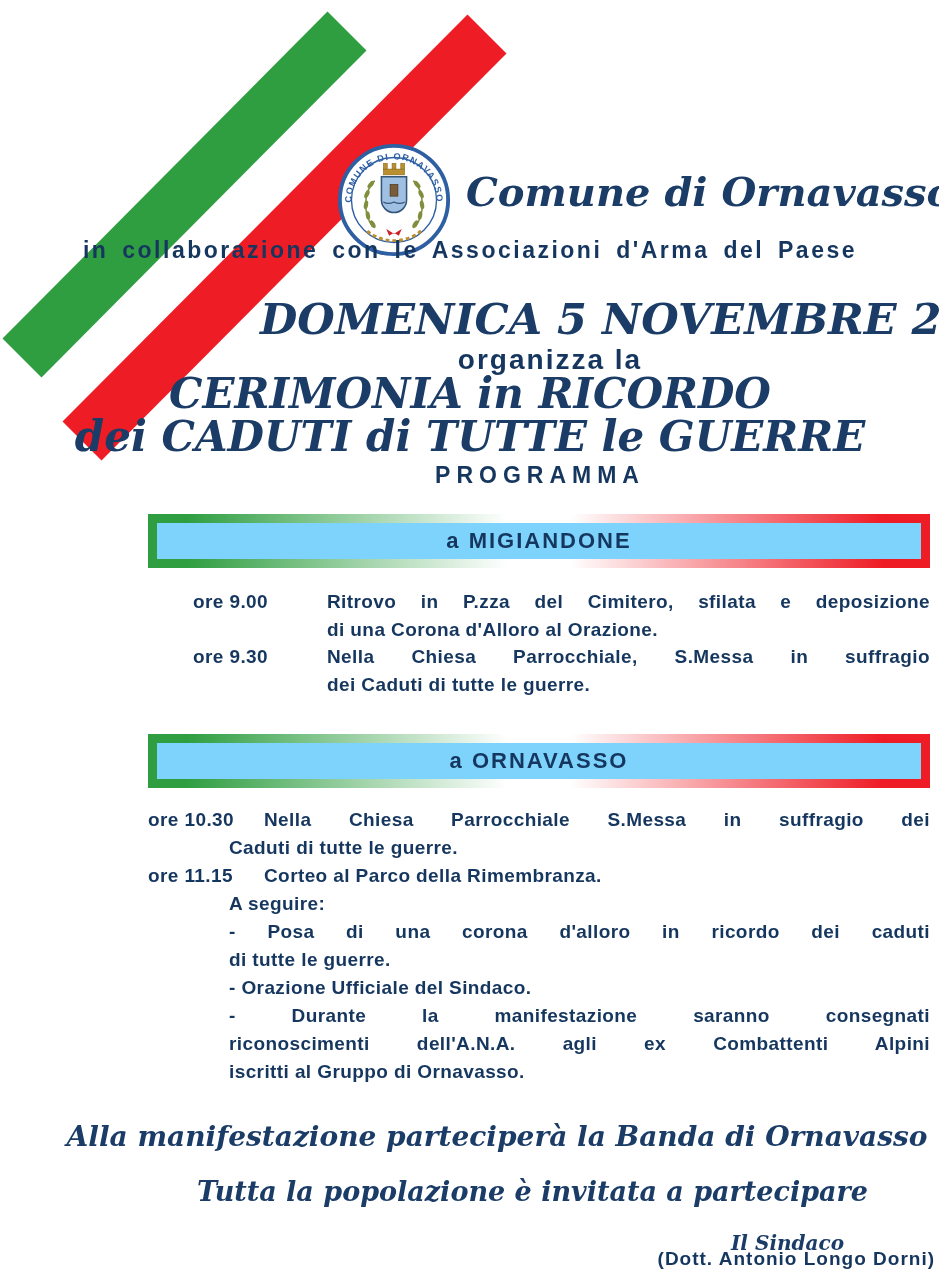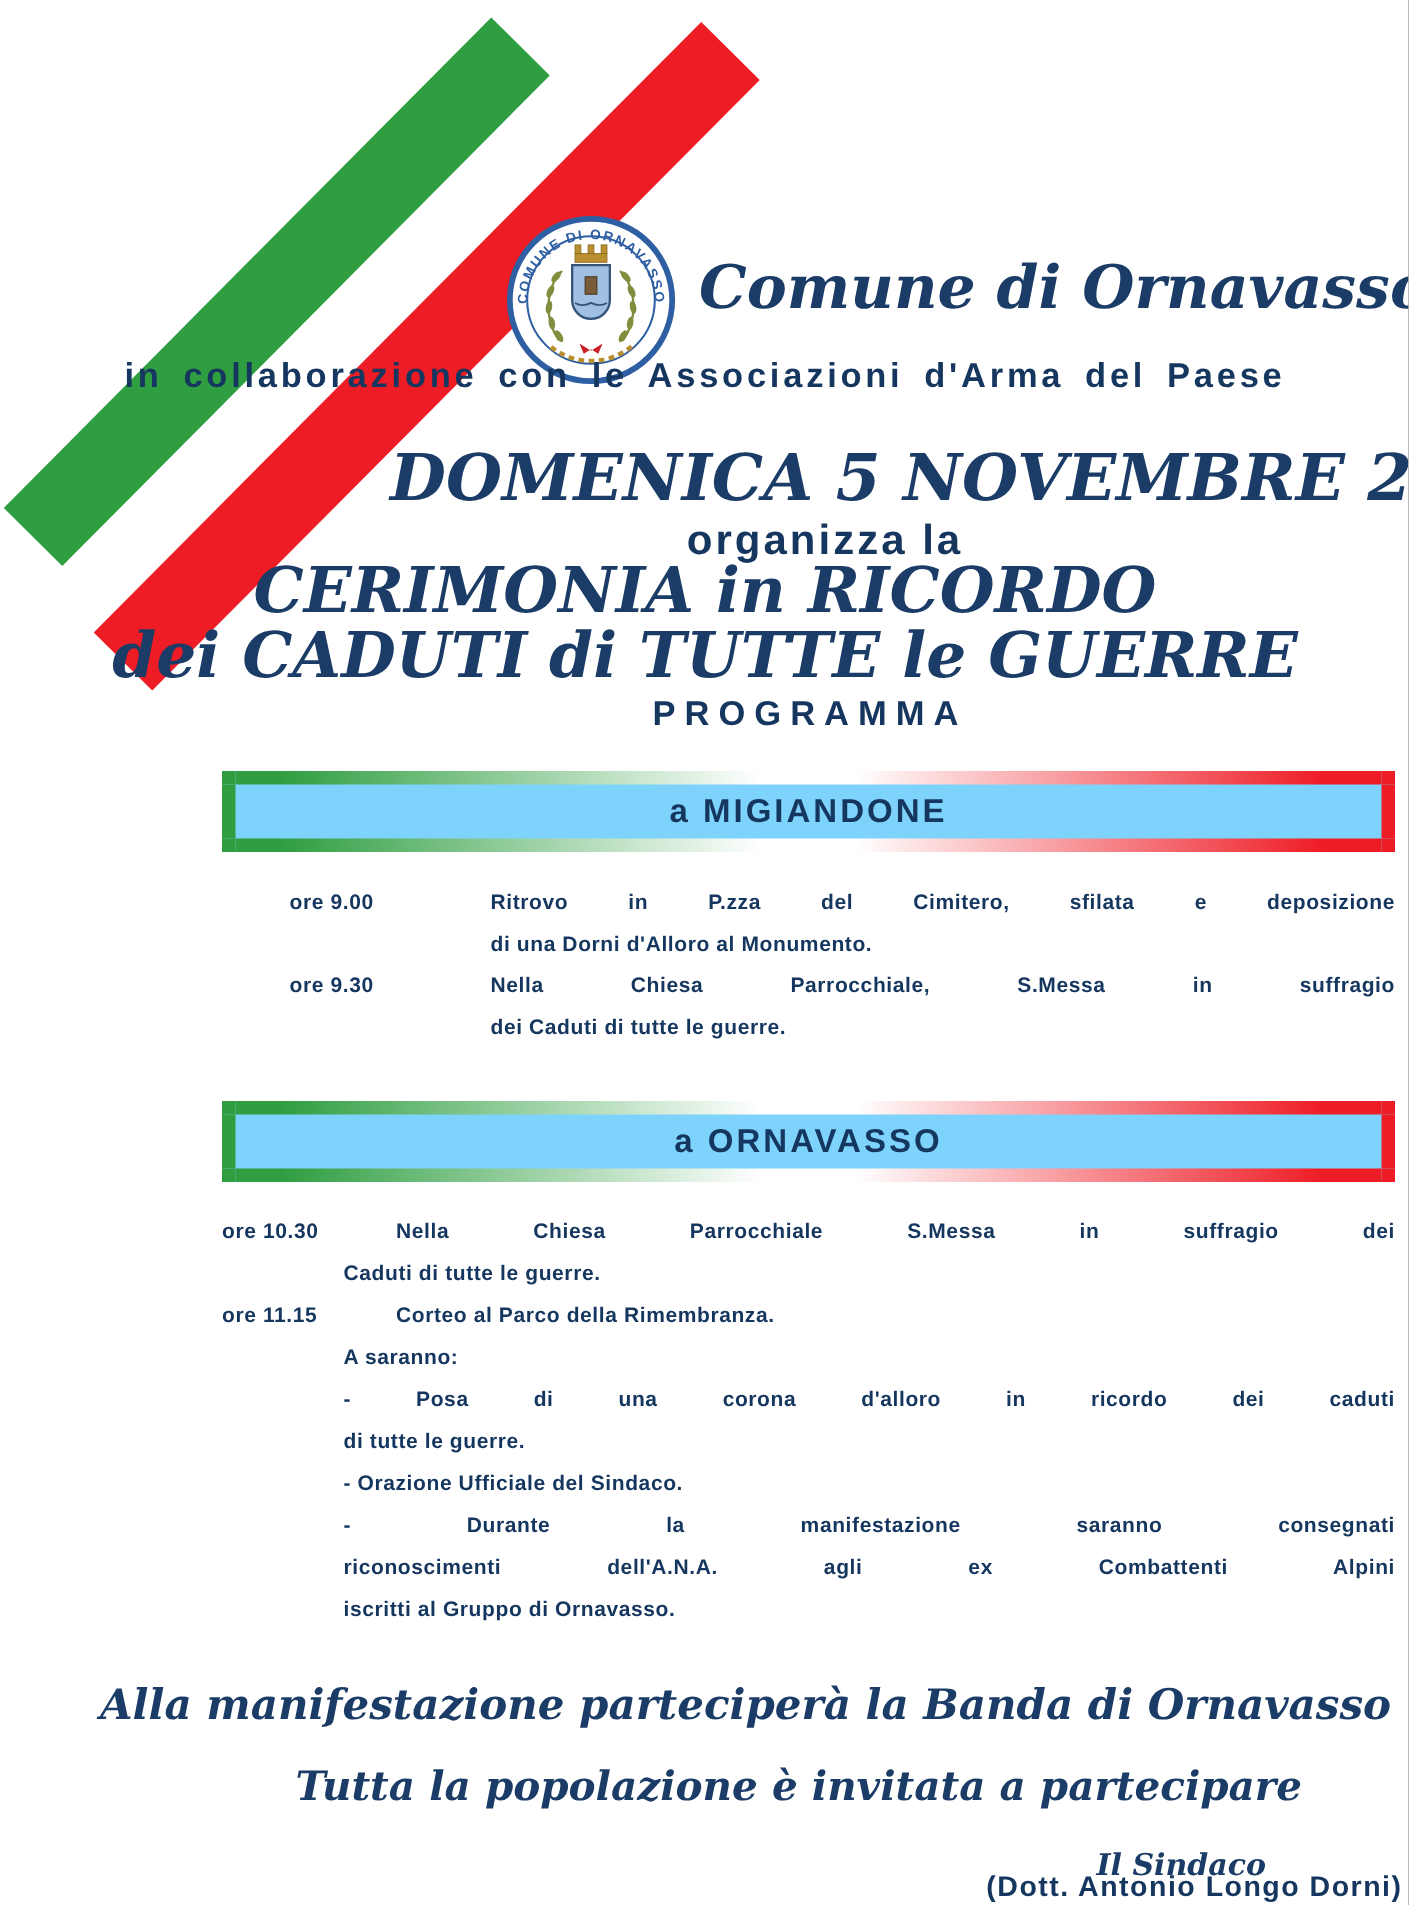--- a/index.html
+++ b/index.html
@@ -32,21 +32,21 @@
   }
   .banner-1 { top:514px; }
   .banner-2 { top:734px; }
   .banner .lbl {
     display:block; width:100%; line-height:36px; text-align:center;
     font-size:22px; font-weight:bold; letter-spacing:2px; color:#15365e;
     font-family:"Liberation Sans",sans-serif;
   }
   
   .blk { position:absolute; z-index:3; font-family:"Liberation Sans",sans-serif;
-         font-weight:bold; color:#15365e; font-size:14px; letter-spacing:0.4px; }
+         font-weight:bold; color:#15365e; font-size:19px; letter-spacing:0.4px; }
   .blk-1 { left:193px; top:588px; width:737px; }
   .blk-2 { left:148px; top:806px; width:782px; }
   .blk-1 .row { position:relative; line-height:27.5px; }
   .blk-2 .row { position:relative; line-height:28px; }
   .row .time { position:absolute; left:0; top:0; }
   .blk-1 .txt { display:block; margin-left:134px; }
   .blk-2 .txt { display:block; margin-left:81px; }
   .jl  { text-align:justify; text-align-last:justify; }
   .ind { text-indent:35px; }
   
@@ -120,21 +120,21 @@
   <div class="banner banner-1">
     <span class="lbl">a MIGIANDONE</span>
   </div>
 
   <div class="blk blk-1">
     <div class="row">
       <span class="time">ore 9.00</span>
       <span class="txt jl">Ritrovo in P.zza del Cimitero, sfilata e deposizione</span>
     </div>
     <div class="row">
-      <span class="txt">di una Dorni d'Alloro al Monumento.</span>
+      <span class="txt">di una Corona d'Alloro al Orazione.</span>
     </div>
     <div class="row">
       <span class="time">ore 9.30</span>
       <span class="txt jl">Nella Chiesa Parrocchiale, S.Messa in suffragio</span>
     </div>
     <div class="row">
       <span class="txt">dei Caduti di tutte le guerre.</span>
     </div>
   </div>
 
@@ -148,21 +148,21 @@
       <span class="txt jl ind">Nella Chiesa Parrocchiale S.Messa in suffragio dei</span>
     </div>
     <div class="row">
       <span class="txt">Caduti di tutte le guerre.</span>
     </div>
     <div class="row">
       <span class="time">ore 11.15</span>
       <span class="txt ind">Corteo al Parco della Rimembranza.</span>
     </div>
     <div class="row">
-      <span class="txt">A saranno:</span>
+      <span class="txt">A seguire:</span>
     </div>
     <div class="row">
       <span class="txt jl">- Posa di una corona d'alloro in ricordo dei caduti</span>
     </div>
     <div class="row">
       <span class="txt">di tutte le guerre.</span>
     </div>
     <div class="row">
       <span class="txt">- Orazione Ufficiale del Sindaco.</span>
     </div>

